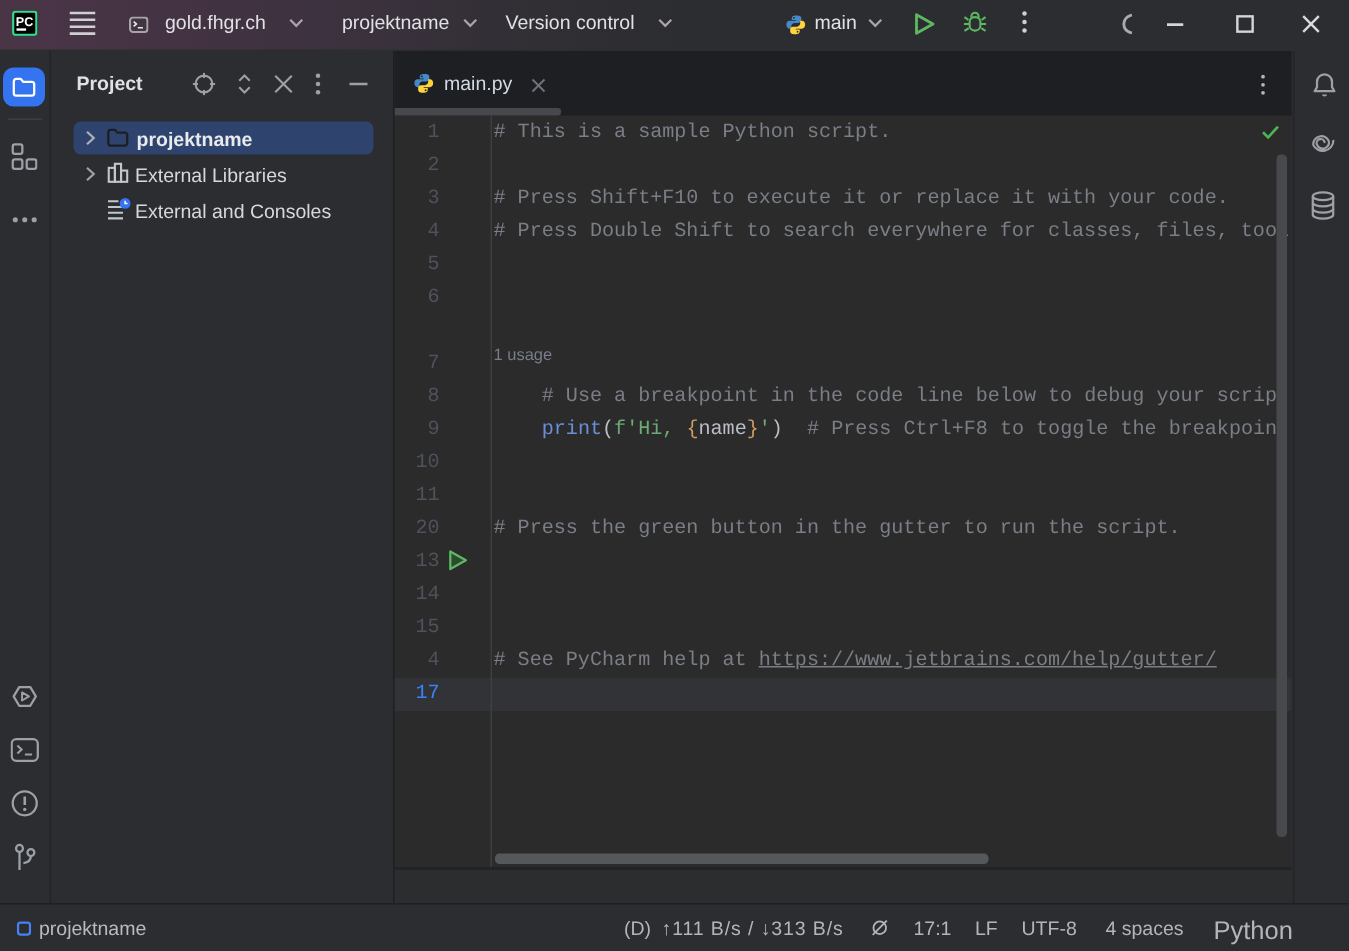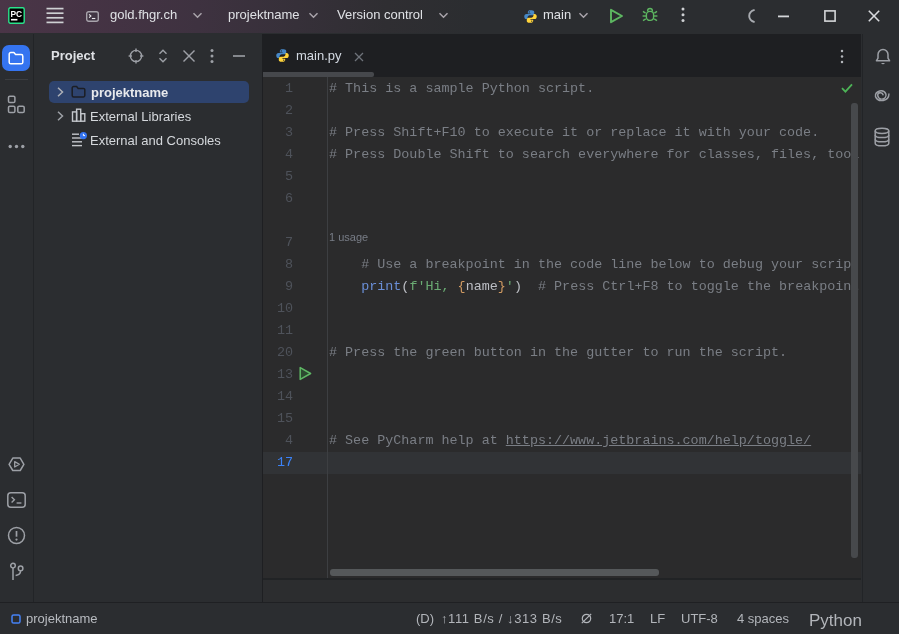--- a/index.html
+++ b/index.html
@@ -264,21 +264,21 @@
       <path d="M1.2 1.6 L11.6 7.5 L1.2 13.4 Z" fill="#2c4a30" stroke="#5fb865" stroke-width="1.5" stroke-linejoin="round"></path>
     </svg>
 
     <div class="cl mono" style="top:44px"><span class="cmt"># This is a sample Python script.</span></div>
     <div class="cl mono" style="top:88px"><span class="cmt"># Press Shift+F10 to execute it or replace it with your code.</span></div>
     <div class="cl mono" style="top:110px"><span class="cmt"># Press Double Shift to search everywhere for classes, files, tool windows, actions, and settings.</span></div>
     <div class="abs" style="left:66px;top:192px;height:22px;line-height:22px;font-size:11px;color:#787d87">1 usage</div>
     <div class="cl mono" style="top:220px">    <span class="cmt"># Use a breakpoint in the code line below to debug your script.</span></div>
     <div class="cl mono" style="top:242px">    <span class="fn">print</span>(<span class="str">f'Hi, </span><span class="brc">{</span>name<span class="brc">}</span><span class="str">'</span>)  <span class="cmt"># Press Ctrl+F8 to toggle the breakpoint.</span></div>
     <div class="cl mono" style="top:308px"><span class="cmt"># Press the green button in the gutter to run the script.</span></div>
-    <div class="cl mono" style="top:396px"><span class="cmt"># See PyCharm help at <span style="text-decoration:underline">https://www.jetbrains.com/help/toggle/</span></span></div>
+    <div class="cl mono" style="top:396px"><span class="cmt"># See PyCharm help at <span style="text-decoration:underline">https://www.jetbrains.com/help/gutter/</span></span></div>
 
     <svg class="abs" style="left:578px;top:49px" width="12" height="10" viewBox="0 0 12 10">
       <path d="M1 5.2 L4.4 8.6 L11 1.4" fill="none" stroke="#4db357" stroke-width="1.8"></path>
     </svg>
 
     <div class="abs" style="left:588px;top:69px;width:7px;height:455px;background:#47494c;border-radius:3px"></div>
     <div class="abs" style="left:67px;top:535px;width:329px;height:7px;background:#55585a;border-radius:3px"></div>
 
     <div class="abs" style="left:0;top:544px;width:598px;height:1.5px;background:#212325"></div>
     <div class="abs" style="left:0;top:545.5px;width:598px;height:22.5px;background:#2c2d2f"></div>

